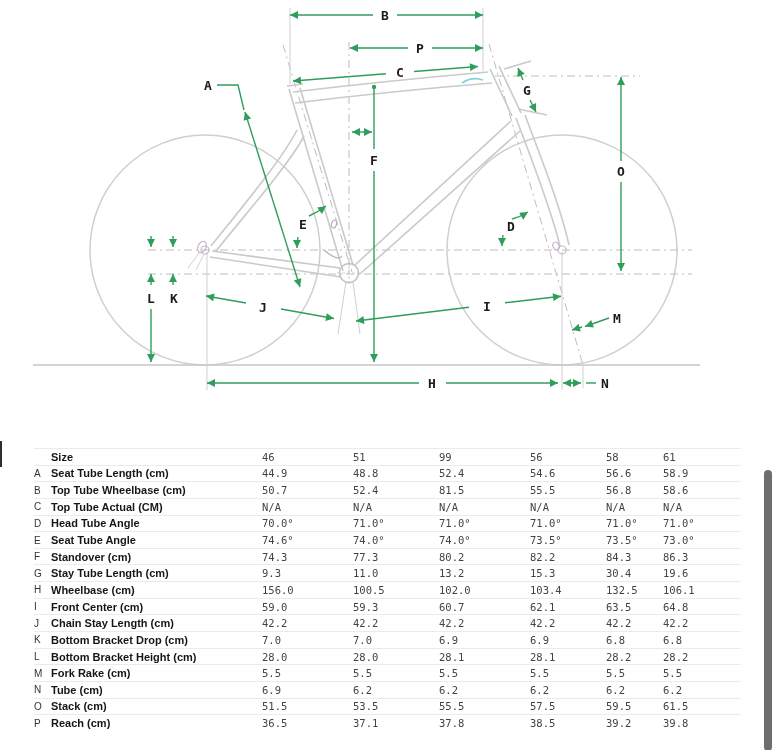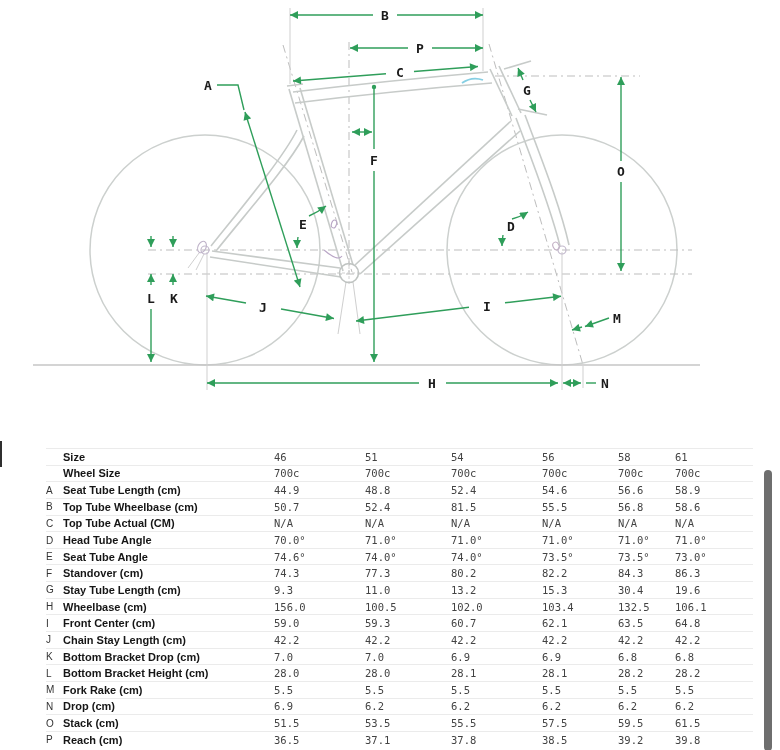--- a/index.html
+++ b/index.html
@@ -1,20 +1,20 @@
 <!DOCTYPE html>
 <html><head>
 <meta charset="utf-8">
 <style>
   html,body{margin:0;padding:0;background:#ffffff;}
   body{width:780px;height:750px;position:relative;overflow:hidden;
        font-family:"Liberation Sans",sans-serif;}
   .diagram{position:absolute;left:0;top:0;width:780px;height:446px;}
   .dim-label{font-family:"DejaVu Sans Mono",monospace;font-size:13px;font-weight:700;fill:#1b1b1b;}
-  .geo-wrap{position:absolute;left:12px;top:448px;width:741px;}
+  .geo-wrap{position:absolute;left:0;top:448px;width:741px;}
   table.geo{border-collapse:collapse;table-layout:fixed;width:707px;margin-left:34px;}
   table.geo tr{height:16.65px;}
   table.geo td{border-top:1px solid #ebebeb;padding:0;vertical-align:middle;
                white-space:nowrap;overflow:hidden;}
   td.c-letter{font-size:10px;color:#333333;padding-left:3px;}
   td.c-label{font-size:11px;font-weight:bold;color:#161616;}
   td.c-val{font-family:"DejaVu Sans Mono",monospace;font-size:10.5px;color:#434343;}
   .scrollbar-thumb{position:absolute;left:764px;top:470px;width:8px;height:281px;
                    border-radius:4px;background:#6e6e6e;}
   .edge-artifact{position:absolute;left:0;top:441px;width:2px;height:26px;background:#2f2f2f;}
@@ -209,36 +209,26 @@
       <col style="width:76px">
         <col style="width:57px">
         <col style="width:78px">
     </colgroup>
     <tbody id="geo-body">
   <tr>
     <td class="c-letter"></td>
     <td class="c-label">Size</td>
     <td class="c-val">46</td>
     <td class="c-val">51</td>
-    <td class="c-val">54</td>
+    <td class="c-val">99</td>
     <td class="c-val">56</td>
     <td class="c-val">58</td>
     <td class="c-val">61</td>
   </tr>
 
-  <tr>
-    <td class="c-letter"></td>
-    <td class="c-label">Wheel Size</td>
-    <td class="c-val">700c</td>
-    <td class="c-val">700c</td>
-    <td class="c-val">700c</td>
-    <td class="c-val">700c</td>
-    <td class="c-val">700c</td>
-    <td class="c-val">700c</td>
-  </tr>
 
   <tr>
     <td class="c-letter">A</td>
     <td class="c-label">Seat Tube Length (cm)</td>
     <td class="c-val">44.9</td>
     <td class="c-val">48.8</td>
     <td class="c-val">52.4</td>
     <td class="c-val">54.6</td>
     <td class="c-val">56.6</td>
     <td class="c-val">58.9</td>
@@ -371,21 +361,21 @@
     <td class="c-val">5.5</td>
     <td class="c-val">5.5</td>
     <td class="c-val">5.5</td>
     <td class="c-val">5.5</td>
     <td class="c-val">5.5</td>
     <td class="c-val">5.5</td>
   </tr>
 
   <tr>
     <td class="c-letter">N</td>
-    <td class="c-label">Drop (cm)</td>
+    <td class="c-label">Tube (cm)</td>
     <td class="c-val">6.9</td>
     <td class="c-val">6.2</td>
     <td class="c-val">6.2</td>
     <td class="c-val">6.2</td>
     <td class="c-val">6.2</td>
     <td class="c-val">6.2</td>
   </tr>
 
   <tr>
     <td class="c-letter">O</td>

